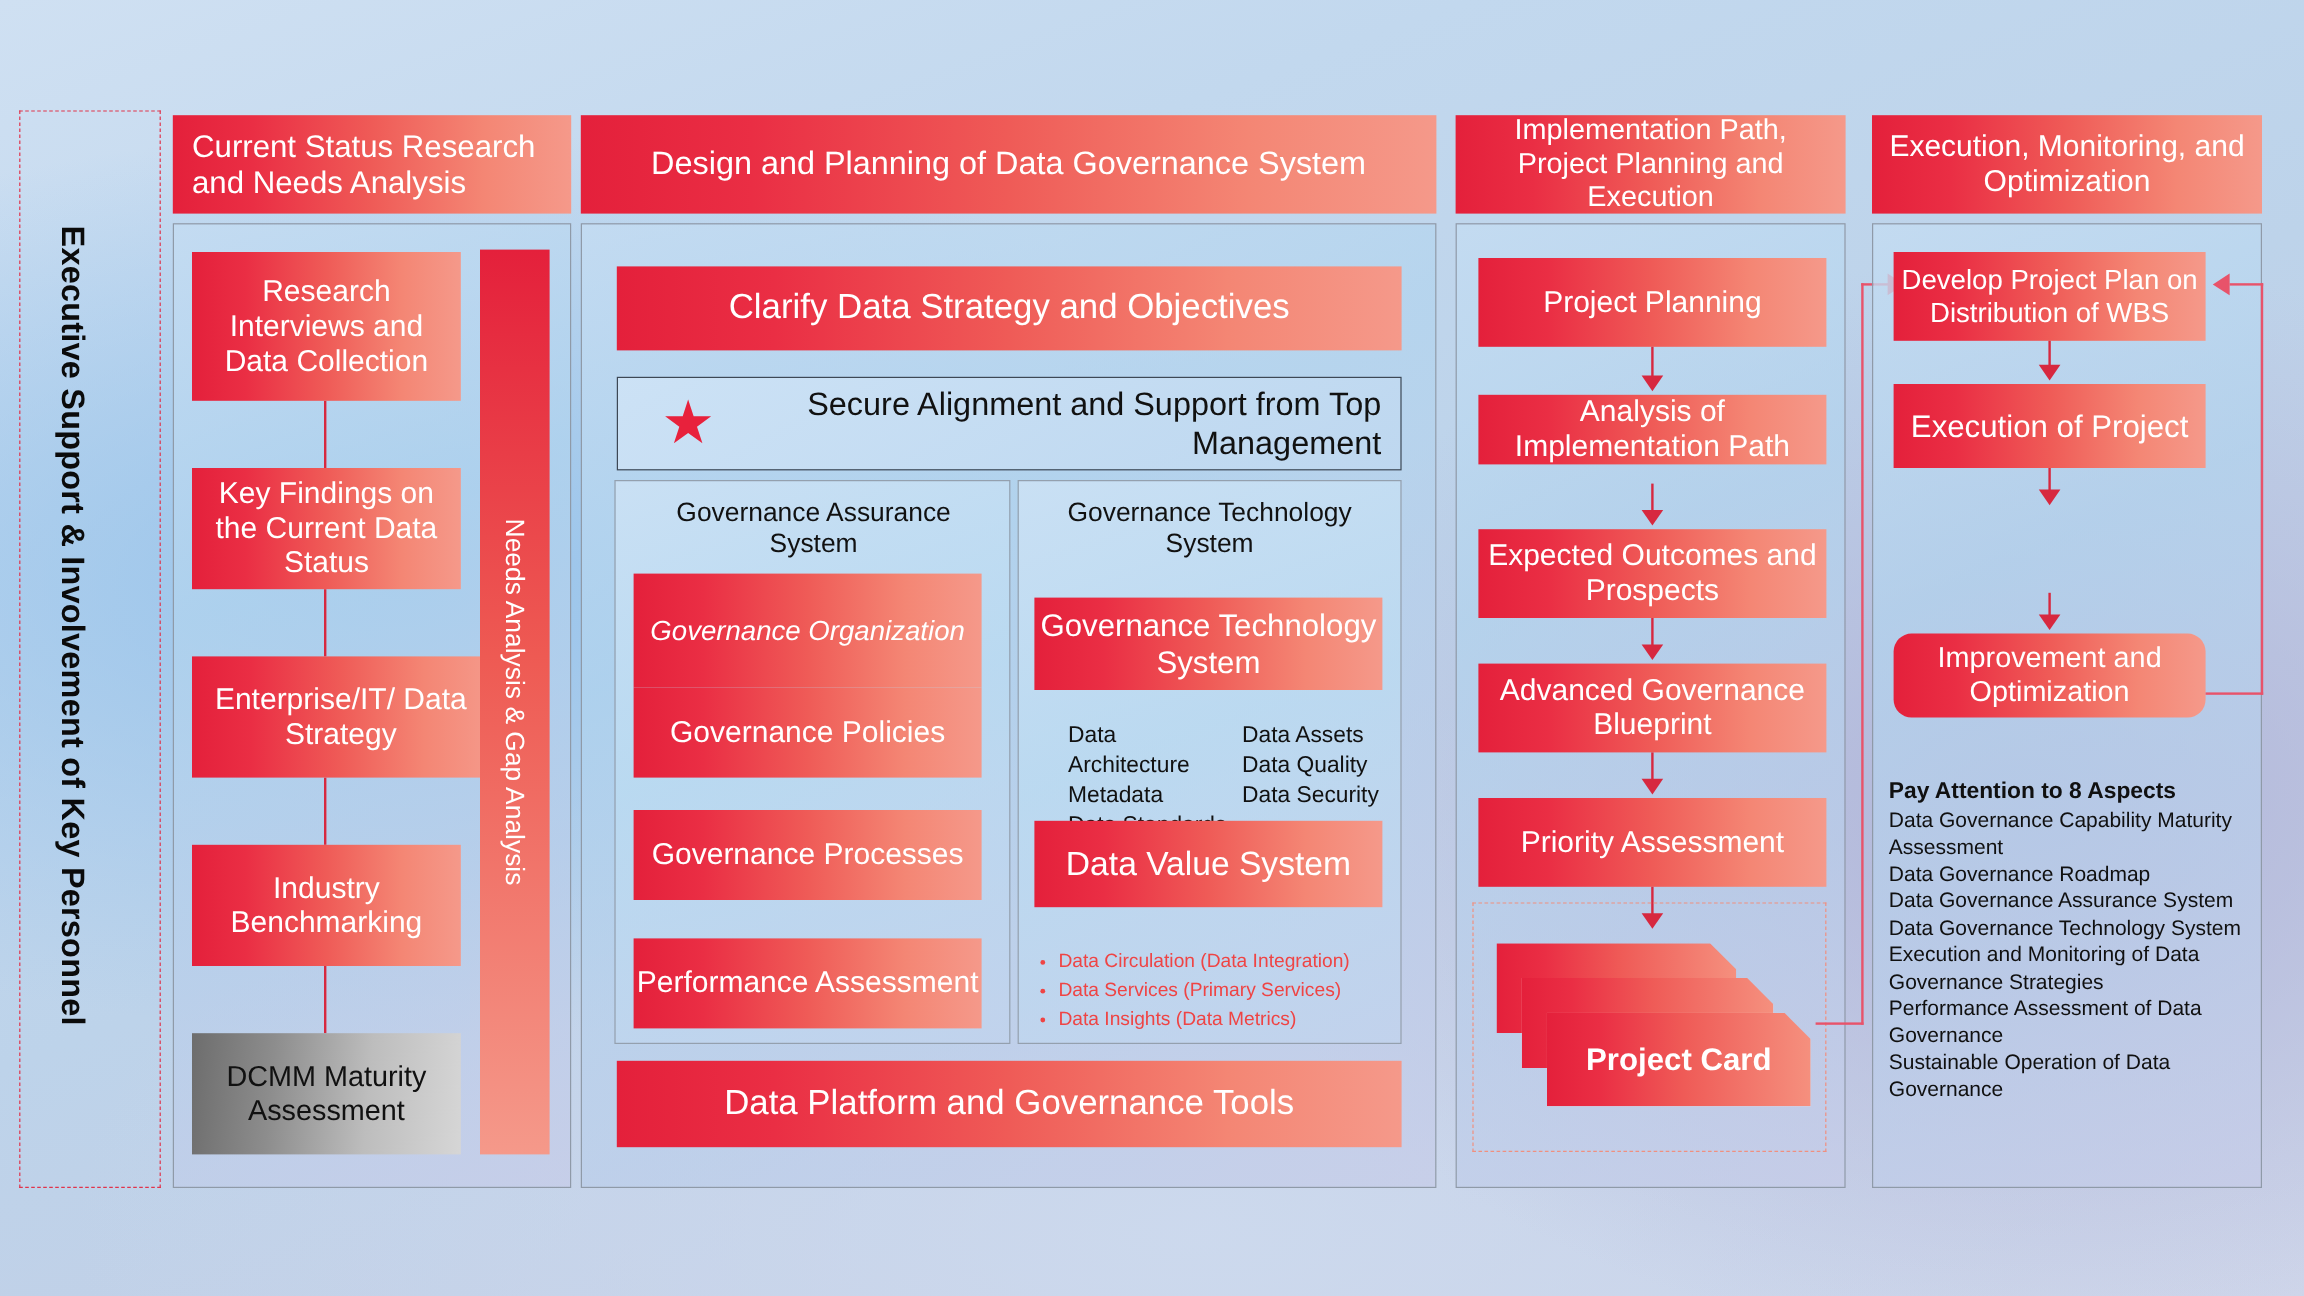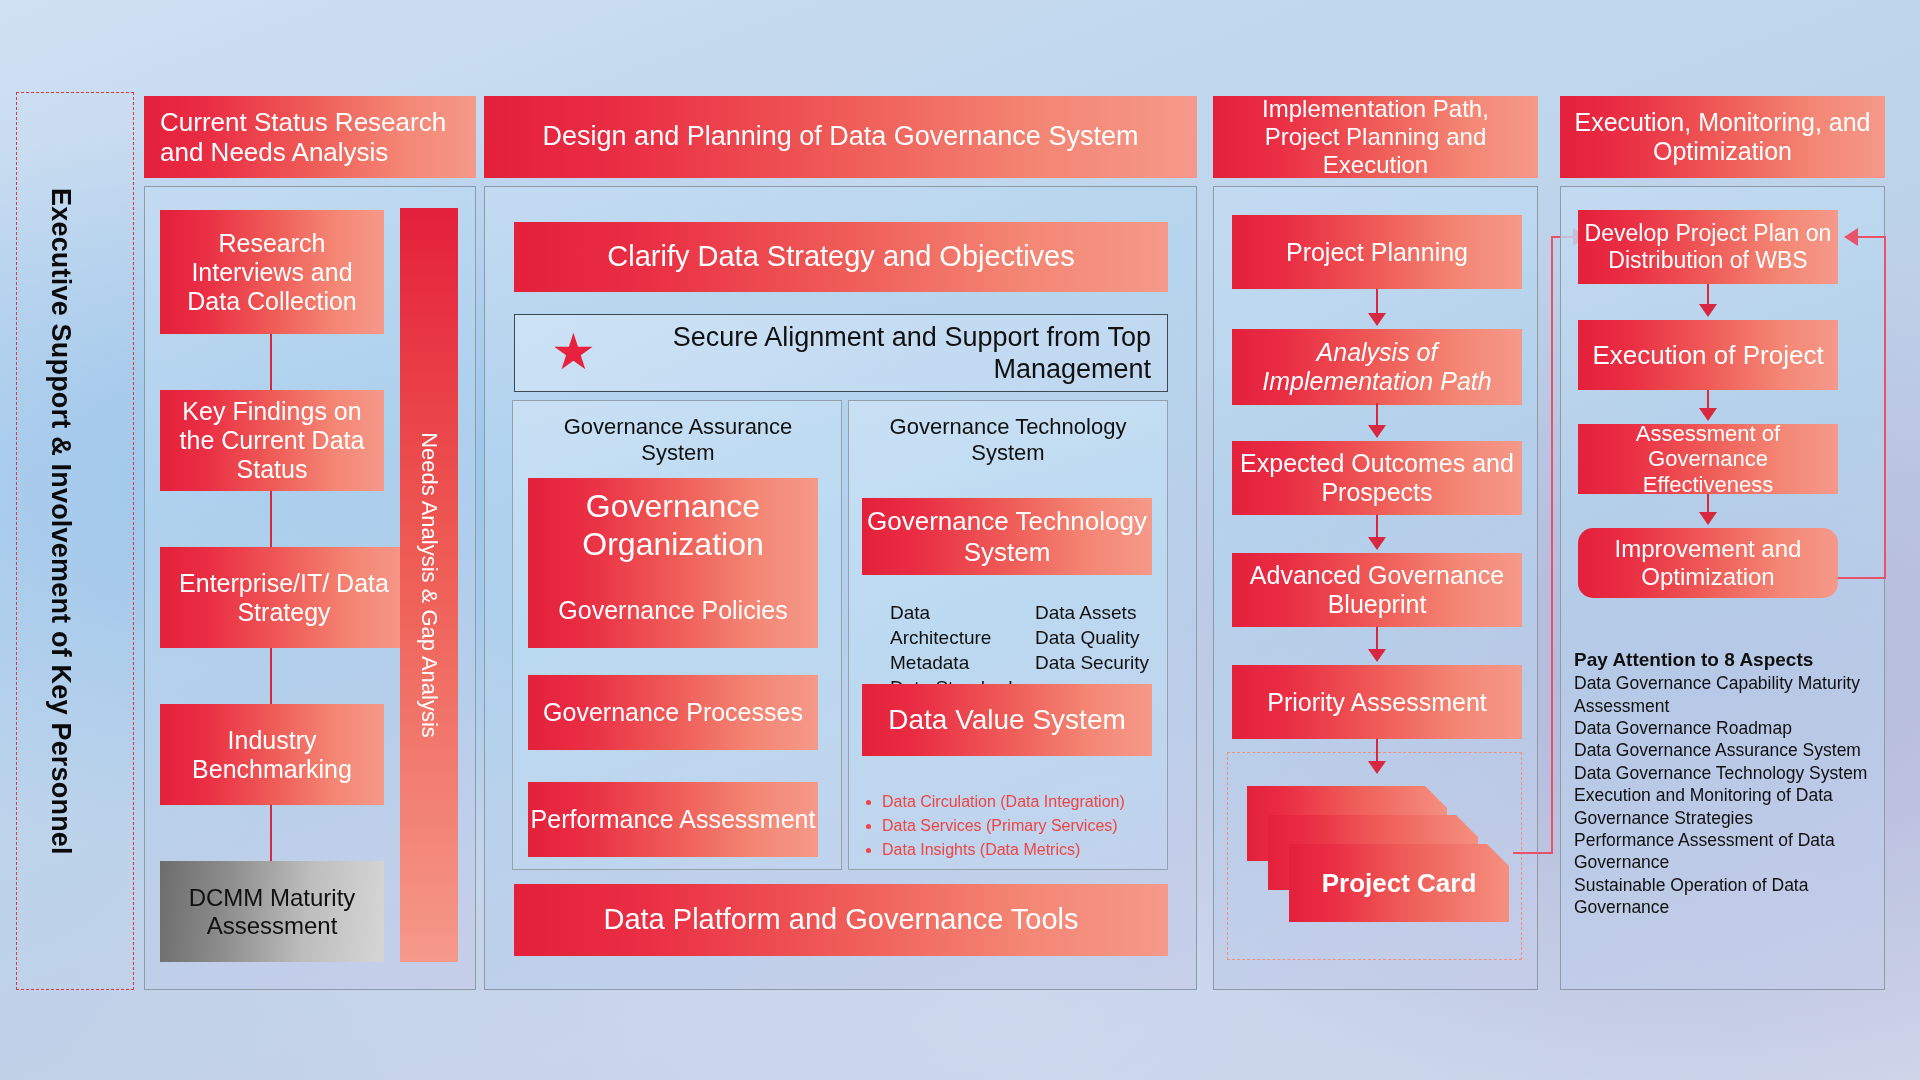--- a/index.html
+++ b/index.html
@@ -144,21 +144,21 @@
 
   <div class="redbox" style="left:514px; top:222px; width:654px; height:70px; font-size:29px;">Clarify Data Strategy and Objectives</div>
 
   <div class="whitebox" style="left:514px; top:314px; width:654px; height:78px;">
     <span class="star" style="left:36px; top:12px;">★</span>
     <span style="margin-left:110px; margin-right:16px; text-align:right; flex:1; line-height:1.2;">Secure Alignment and Support from Top Management</span>
   </div>
 
   <div class="subpanel" style="left:512px; top:400px; width:330px; height:470px;"></div>
   <div class="caption" style="left:528px; top:414px; width:300px;">Governance Assurance System</div>
-  <div class="redbox" style="left:528px; top:478px; width:290px; height:95px; font-size:32px;">Governance Organization</div>
+  <div class="redbox" style="left:528px; top:478px; width:290px; height:95px; font-size:23px;font-style:italic;">Governance Organization</div>
   <div class="redbox" style="left:528px; top:573px; width:290px; height:75px; font-size:25px;">Governance Policies</div>
   <div class="redbox" style="left:528px; top:675px; width:290px; height:75px; font-size:25px;">Governance Processes</div>
   <div class="redbox" style="left:528px; top:782px; width:290px; height:75px; font-size:25px;">Performance Assessment</div>
 
   <div class="subpanel" style="left:848px; top:400px; width:320px; height:470px;"></div>
   <div class="caption" style="left:862px; top:414px; width:292px;">Governance Technology System</div>
   <div class="redbox" style="left:862px; top:498px; width:290px; height:77px; font-size:26px;">Governance Technology System</div>
 
   <div class="textcol" style="left:862px; top:600px; width:145px;margin-left:28px;">
     <div>Data Architecture</div>
@@ -181,21 +181,21 @@
 
   <div class="redbox" style="left:514px; top:884px; width:654px; height:72px; font-size:29px;">Data Platform and Governance Tools</div>
 
   <div class="redbox" style="left:1213px; top:96px; width:325px; height:82px; font-size:24px; padding:0 10px;">Implementation Path, Project Planning and Execution</div>
   <div class="panel" style="left:1213px; top:186px; width:325px; height:804px;"></div>
 
   <div class="redbox" style="left:1232px; top:215px; width:290px; height:74px; font-size:25px;">Project Planning</div>
   <div class="vline" style="left:1376px; top:289px; height:28px;"></div>
   <div class="arrowdown" style="left:1368px; top:313px;"></div>
 
-  <div class="redbox" style="left:1232px; top:329px; width:290px; height:76px; font-size:25px;font-style:italic;">Analysis of Implementation Path</div>
+  <div class="redbox" style="left:1232px; top:329px; width:290px; height:58px; font-size:25px;">Analysis of Implementation Path</div>
   <div class="vline" style="left:1376px; top:403px; height:26px;"></div>
   <div class="arrowdown" style="left:1368px; top:425px;"></div>
 
   <div class="redbox" style="left:1232px; top:441px; width:290px; height:74px; font-size:25px;">Expected Outcomes and Prospects</div>
   <div class="vline" style="left:1376px; top:515px; height:26px;"></div>
   <div class="arrowdown" style="left:1368px; top:537px;"></div>
 
   <div class="redbox" style="left:1232px; top:553px; width:290px; height:74px; font-size:25px;">Advanced Governance Blueprint</div>
   <div class="vline" style="left:1376px; top:627px; height:26px;"></div>
   <div class="arrowdown" style="left:1368px; top:649px;"></div>
@@ -221,21 +221,20 @@
   <div class="panel" style="left:1560px; top:186px; width:325px; height:804px;"></div>
 
   <div class="redbox" style="left:1578px; top:210px; width:260px; height:74px; font-size:23px; padding:0 6px;">Develop Project Plan on Distribution of WBS</div>
   <div class="vline" style="left:1707px; top:284px; height:24px;"></div>
   <div class="arrowdown" style="left:1699px; top:304px;"></div>
 
   <div class="redbox" style="left:1578px; top:320px; width:260px; height:70px; font-size:26px; padding:0 6px;">Execution of Project</div>
   <div class="vline" style="left:1707px; top:390px; height:22px;"></div>
   <div class="arrowdown" style="left:1699px; top:408px;"></div>
 
-  <div class="redbox" style="left:1578px; top:424px; width:260px; height:70px; font-size:22px; padding:0 6px;">Assessment of Governance Effectiveness</div>
   <div class="vline" style="left:1707px; top:494px; height:22px;"></div>
   <div class="arrowdown" style="left:1699px; top:512px;"></div>
 
   <div class="redbox" style="left:1578px; top:528px; width:260px; height:70px; font-size:24px; padding:0 6px;border-radius:15px;">Improvement and Optimization</div>
 
   <div class="hline" style="left:1838px; top:577px; width:48px; background:#e8536a;"></div>
   <div class="vline" style="left:1884px; top:236px; height:343px; background:#e8536a;"></div>
   <div class="hline" style="left:1858px; top:236px; width:28px; background:#e8536a;"></div>
   <div class="arrowleft" style="left:1844px; top:228px; border-right-color:#e8536a;"></div>
 

